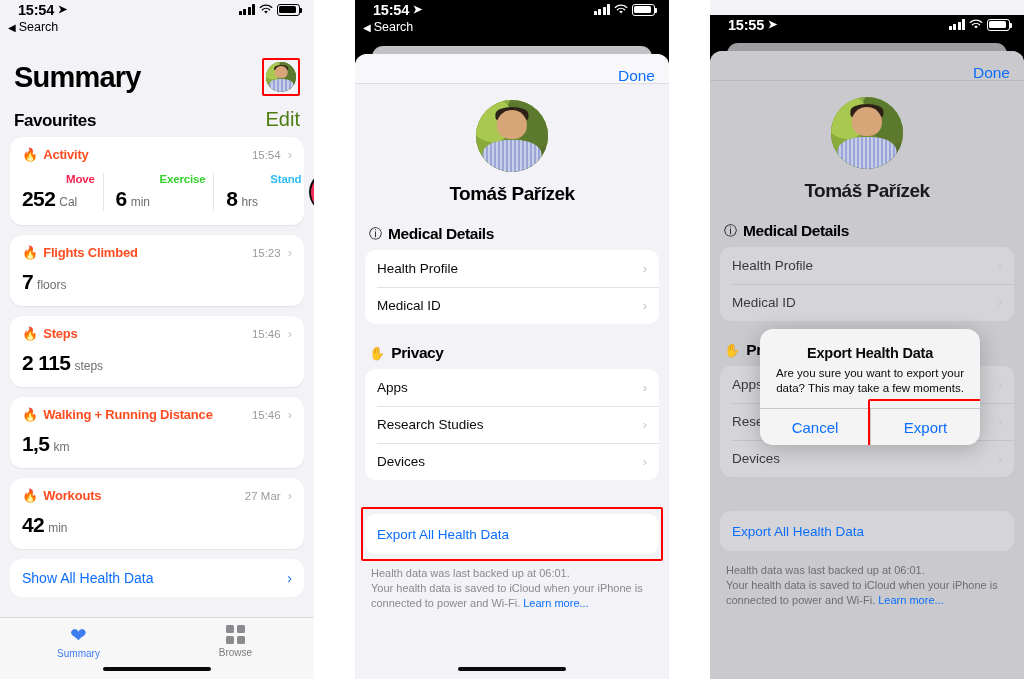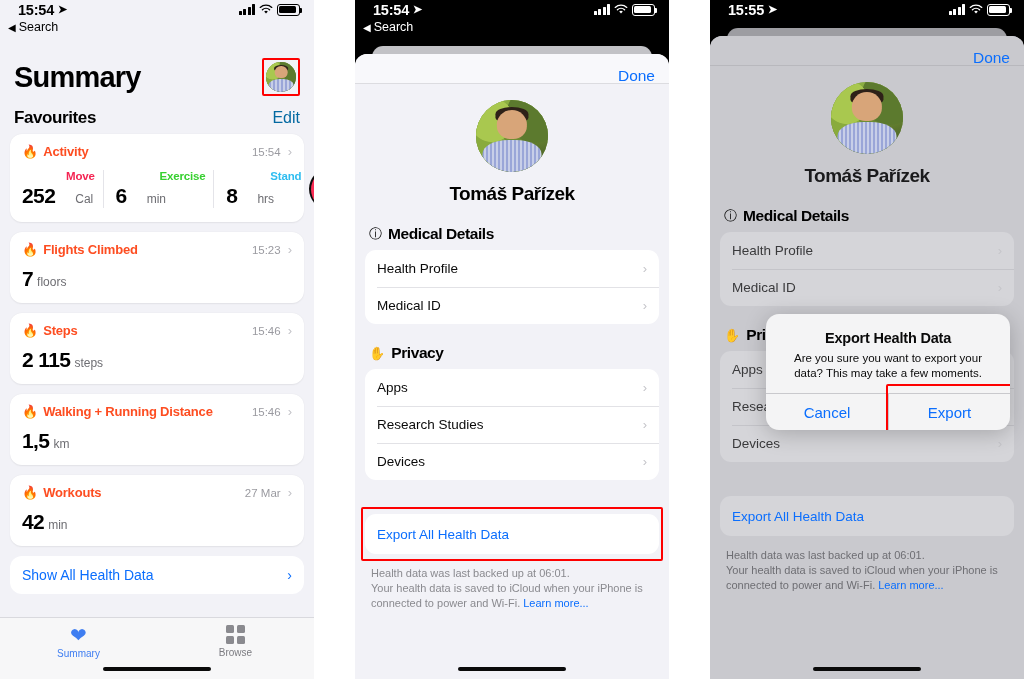--- a/index.html
+++ b/index.html
@@ -84,42 +84,42 @@
   .avatar .hair { position:absolute; left:50%; top:10%; width:46%; height:20%;
     transform:translateX(-50%); background:#2e2118; border-radius:50% 50% 30% 30%; }
   .avatar .shirt { position:absolute; left:50%; bottom:0; width:82%; height:44%;
     transform:translateX(-50%); background:
       repeating-linear-gradient(90deg,#9aa6d8 0 2px,#c8cfe8 2px 4px);
     border-radius: 44% 44% 0 0; }
 
   .sec-row { display:flex; align-items:baseline; justify-content:space-between;
     padding: 12px 14px 6px 14px; }
   .sec-title { font-size: 17px; font-weight: 700; letter-spacing:-0.4px; color:#000; }
-  .sec-action { font-size: 16px; color:#0369a1; }
+  .sec-action { font-size: 20px; color:#4d7c0f; }
 
   .cards { padding: 0 10px; display:flex; flex-direction:column; gap: 10px; }
   .card { background:#fff; border-radius: 12px; padding: 10px 12px 12px 12px;
     box-shadow: 0 0.5px 1.5px rgba(0,0,0,0.07); }
   .card-head { display:flex; align-items:center; justify-content:space-between; }
   .card-head-l { display:flex; align-items:center; gap:5px; }
   .flame { color:#fc4a12; font-size: 13px; line-height:1; }
   .card-name { font-size: 13px; font-weight:600; color:#fd4d21; letter-spacing:-0.2px; }
   .card-head-r { display:flex; align-items:center; gap:7px; }
   .card-time { font-size: 11.5px; color:#9a9aa0; }
   .chev { color:#c3c3c8; font-size: 13px; }
   .card-val { margin-top: 10px; display:flex; align-items:baseline; gap:4px; }
   .val-num { font-size: 21px; font-weight:700; color:#000; letter-spacing:-0.6px; }
   .val-unit { font-size: 12px; color:#6d6d72; }
 
   .act-grid { margin-top: 9px; display:flex; align-items:center; }
   .act-col { flex: 1; padding-right: 8px; position:relative; }
   .act-col + .act-col { padding-left: 12px; border-left: 1px solid #e4e4e9; }
   .act-lbl { font-size: 11.5px; font-weight:700; letter-spacing:-0.2px;padding-left:44px; }
   .act-lbl.move { color:#f42553; } .act-lbl.exercise { color:#37d030; } .act-lbl.stand { color:#2fbdf0; }
-  .act-v { margin-top: 2px; display:flex; align-items:baseline; gap:20px; }
+  .act-v { margin-top: 2px; display:flex; align-items:baseline; gap:4px; }
   .rings { width: 42px; height: 42px; border-radius:50%; position:relative; flex:0 0 auto;
     background: #0c0c0c; }
   .ring { position:absolute; border-radius:50%; }
   .r1 { inset:1.5px; background: conic-gradient(from 180deg, #fa2d55 0deg 250deg, #4a1020 250deg 360deg); }
   .r1i { position:absolute; inset:7px; border-radius:50%; background:#0c0c0c; }
   .r2 { inset:8.5px; background: conic-gradient(from 180deg, #4ee63a 0deg 150deg, #0f3a12 150deg 360deg); }
   .r2i { position:absolute; inset:6px; border-radius:50%; background:#0c0c0c; }
   .r3 { inset:15px; background: conic-gradient(from 180deg, #3fd7f0 0deg 210deg, #0d3a45 210deg 360deg); }
   .r3i { position:absolute; inset:4.5px; border-radius:50%; background:#0c0c0c; }
 
@@ -174,21 +174,21 @@
   #panel3 .list, #panel3 .action-row { background:#d5d5d9; }
   #panel3 .li + .li::before { background:#c4c4c9; }
   #panel3 .li .lt { color:#3a3a3c; }
   #panel3 .prof-name { color:#1a1a1c; }
   #panel3 .sheet-back { background:#9d9da2; }
   #panel3 .footnote { color:#6e6e73; }
   #panel3 .statusbar.dark { background:#000; }
 
   
   .alert {
-    position:absolute; left: 56px; top: 278px; width: 244px;
+    position:absolute; left: 50px; top: 278px; width: 220px;
     background: #f4f4f5; border-radius: 13px; overflow:hidden;
     box-shadow: 0 4px 22px rgba(0,0,0,0.22);
   }
   .alert-body { padding: 16px 16px 13px 16px; text-align:center; }
   .alert-title { font-size: 14.5px; font-weight:700; color:#0a0a0a; letter-spacing:-0.2px; }
   .alert-msg { margin-top: 5px; font-size: 11.5px; line-height: 14.5px; color:#0a0a0a; }
   .alert-btns { display:flex; border-top: 0.5px solid #c9c9cd; }
   .alert-btn { flex:1; height: 36px; display:flex; align-items:center; justify-content:center;
     font-size: 15px; color:#0b6efd; }
 </style>
@@ -483,21 +483,21 @@
           <div>Your health data is saved to iCloud when your iPhone is</div>
           <div><span>connected to power and Wi-Fi. </span><a href="#">Learn more...</a></div>
         </div>
       </div>
       <div class="home-ind"></div>
     </div>
   </div>
 
   <div class="phone" id="panel3">
 
-    <div class="statusbar dark" style="height:22px;">
+    <div class="statusbar dark" style="height:22px;margin-top:15px;">
       <div class="sb-row">
         <div class="sb-time"><span>15:55</span><span class="loc-arrow">➤</span></div>
         <div class="sb-icons">
           <div class="bars">
               <i></i>
               <i></i>
               <i></i>
               <i></i>
             </div>
           <div class="wifi">

